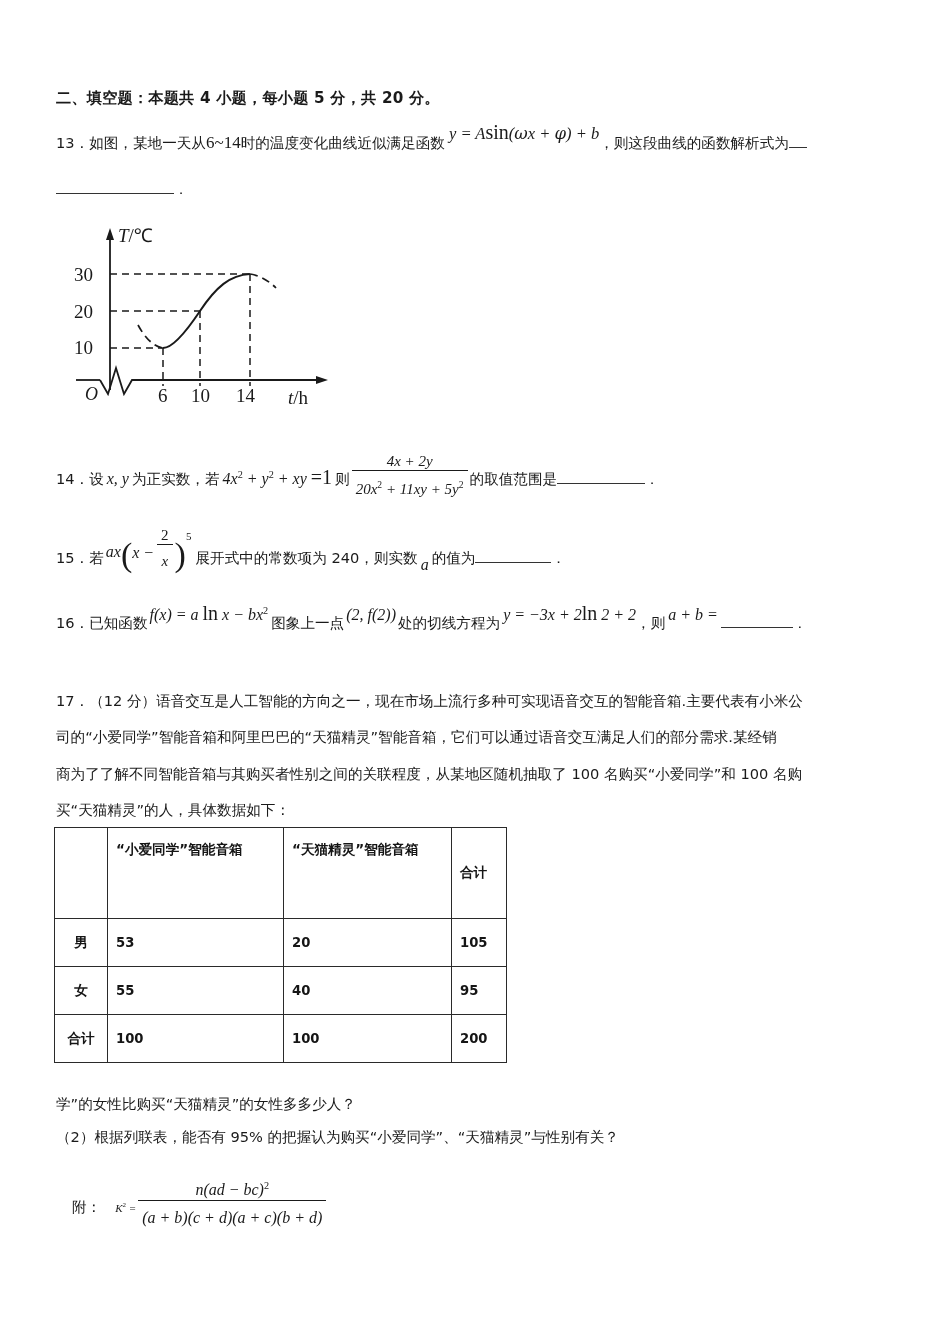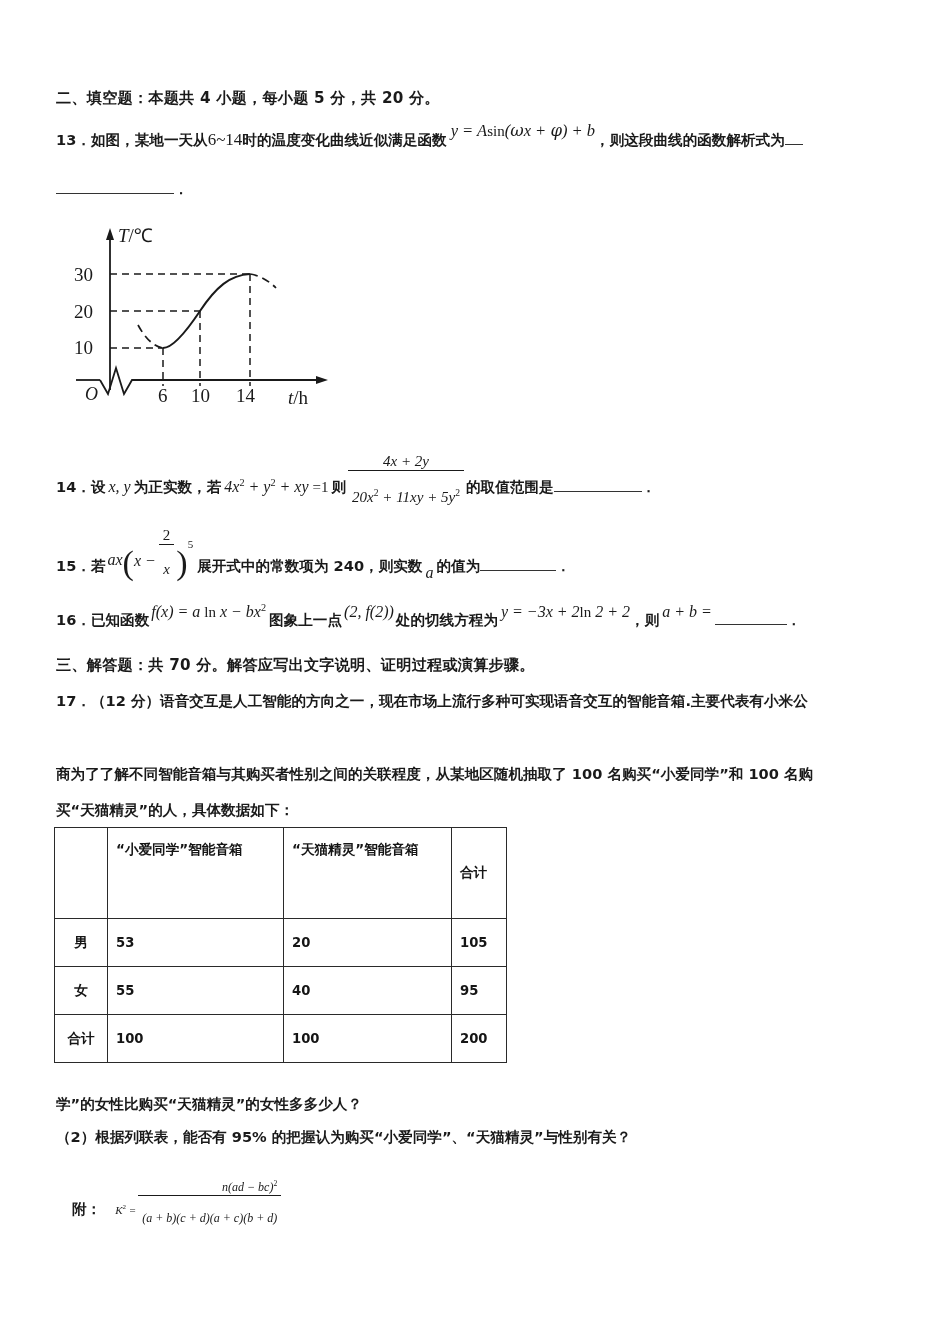--- a/index.html
+++ b/index.html
@@ -23,47 +23,47 @@
     margin-left: 20px;
   }
   .cnb {
     font-family: "DejaVu Sans", "Liberation Sans", sans-serif;
     font-weight: bold;
     font-size: 15.2px;
     letter-spacing: 0.2px;
   }
   .cn {
     font-family: "DejaVu Sans", "Liberation Sans", sans-serif;
-    font-weight: bold;
+    font-weight: normal;
     font-size: 14.6px;
   }
   .mathi {
     font-family: "Liberation Serif", "DejaVu Serif", serif;
     font-style: italic;
     font-size: 16px;
   }
   .mathu {
     font-family: "Liberation Serif", "DejaVu Serif", serif;
     font-style: normal;
-    font-size: 15px;
+    font-size: 20px;
   }
   sup.en { font-size: 0.64em; vertical-align: super; font-style: normal; }
 
   
   .frac {
     display: inline-block;
     vertical-align: -0.62em;
     text-align: center;
     font-style: italic;
     font-size: 15px;
     line-height: 1.16;
     margin: 0 2px;
   }
   .frac .nu { display: block; padding: 0 4px; }
-  .frac .de { display: block; border-top: 1.1px solid #1a1a1a; padding: 16px 4px; }
+  .frac .de { display: block; border-top: 1.1px solid #1a1a1a; padding: 8px 4px; }
 
   .ul-blank {
     display: inline-block;
     border-bottom: 1.6px solid #333;
     vertical-align: baseline;
   }
 
   
   .row { position: absolute; white-space: nowrap; }
 
@@ -166,25 +166,25 @@
   </div>
 
   <div class="row" style="left:36px; top:533px;">
     <span class="cn">15．</span><span class="cn">若</span><span class="mathi" style="position:relative; top:-6px; margin-left:2px;">ax</span><span class="fbox" style="position:relative; top:-6px;"><span style="font-size:34px; font-family:'Liberation Serif',serif; vertical-align:-8px;">(</span><span class="mathi">x −</span><span class="frac" style="vertical-align:-0.55em; margin-left:3px;"><span class="nu" style="font-style:normal;">2</span><span class="de">x</span></span><span style="font-size:34px; font-family:'Liberation Serif',serif; vertical-align:-8px;">)</span><sup class="en" style="font-size:11px; position:relative; top:-12px;">5</sup></span><span class="cn" style="margin-left:4px;">展开式中的常数项为 240，则实数</span><span class="mathi" style="position:relative; top:7px; margin:0 3px;">a</span><span class="cn">的值为</span><span class="ul-blank" style="width:76px;"></span><span class="cn" style="font-size:14px;">．</span>
   </div>
 
   <div class="row" style="left:36px; top:610px;text-align:center;">
     <span class="cn">16．</span><span class="cn">已知函数</span><span class="mathi" style="position:relative; top:-8px; margin-left:2px;">f(x) = a <span class="mathu" style="font-style:normal;">ln</span> x − bx<sup class="en">2</sup></span><span class="cn" style="margin-left:3px;">图象上一点</span><span class="mathi" style="position:relative; top:-8px; margin:0 2px;">(2, f(2))</span><span class="cn">处的切线方程为</span><span class="mathi" style="position:relative; top:-8px; margin-left:3px;">y = −3x + 2<span class="mathu" style="font-style:normal;">ln</span> 2 + 2</span><span class="cn">，则</span><span class="mathi" style="position:relative; top:-8px; margin:0 3px;">a + b =</span><span class="ul-blank" style="width:72px;"></span><span class="cn" style="font-size:14px;">．</span>
   </div>
 
-  <div class="row cnb" style="left:36px; top:655px;">三、解答题：共 70 分。解答应写出文字说明、证明过程或演算步骤。</div>
 
   <div class="row" style="left:36px; top:692px;">
     <span class="cn">17．</span><span class="cn">（12 分）</span><span class="cn">语音交互是人工智能的方向之一，现在市场上流行多种可实现语音交互的智能音箱.主要代表有小米公</span>
   </div>
+  <div class="row cn" style="left:36px; top:728px;">司的“小爱同学”智能音箱和阿里巴巴的“天猫精灵”智能音箱，它们可以通过语音交互满足人们的部分需求.某经销</div>
   <div class="row cn" style="left:36px; top:765px;">商为了了解不同智能音箱与其购买者性别之间的关联程度，从某地区随机抽取了 100 名购买“小爱同学”和 100 名购</div>
   <div class="row cn" style="left:36px; top:801px;">买“天猫精灵”的人，具体数据如下：</div>
 
   <table id="contingency-table">
     <colgroup>
       <col style="width:53px">
       <col style="width:176px">
       <col style="width:168px">
       <col style="width:55px">
     </colgroup>
@@ -213,16 +213,16 @@
         <td class="val">100</td>
         <td class="val">200</td>
       </tr>
     </tbody>
   </table>
 
   <div class="row cn" style="left:36px; top:1095px;">学”的女性比购买“天猫精灵”的女性多多少人？</div>
   <div class="row cn" style="left:36px; top:1128px;">（2）根据列联表，能否有 95% 的把握认为购买“小爱同学”、“天猫精灵”与性别有关？</div>
 
   <div class="row" style="left:52px; top:1180px;">
-    <span class="cn">附：</span><span class="mathi" style="margin-left:14px; font-size:11px;">K<sup class="en">2</sup> =</span><span class="frac" style="vertical-align:-0.70em; font-size:12px;text-align:right;"><span class="nu">n(ad − bc)<sup class="en">2</sup></span><span class="de">(a + b)(c + d)(a + c)(b + d)</span></span>
+    <span class="cn">附：</span><span class="mathi" style="margin-left:14px; font-size:11px;">K<sup class="en">2</sup> =</span><span class="frac" style="vertical-align:-0.70em; font-size:16px;"><span class="nu">n(ad − bc)<sup class="en">2</sup></span><span class="de">(a + b)(c + d)(a + c)(b + d)</span></span>
   </div>
 
 </div>
 
 </body></html>

